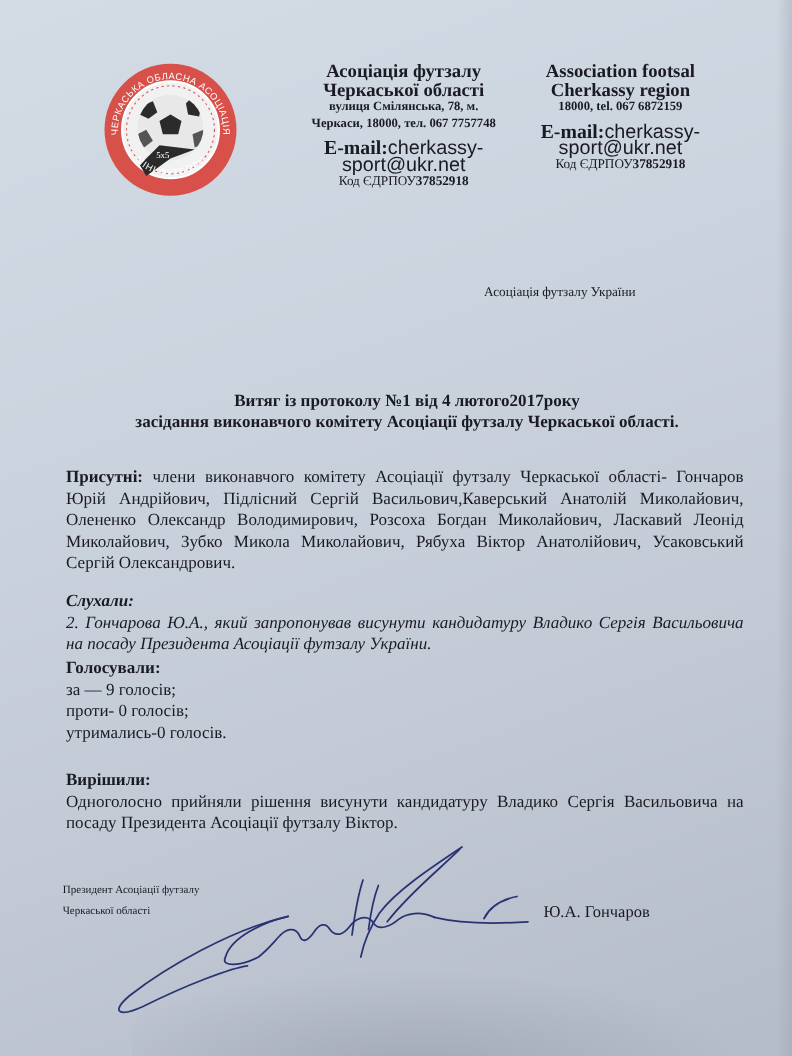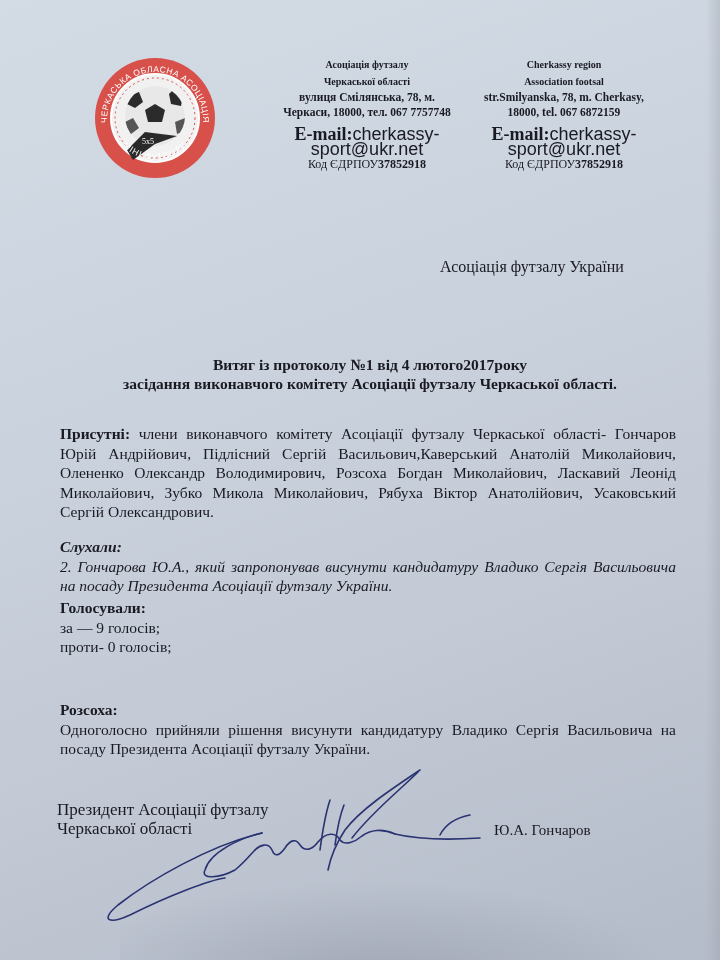--- a/index.html
+++ b/index.html
@@ -12,37 +12,37 @@
     position: absolute; left: 120px; top: 880px; width: 560px; height: 160px;
     background: radial-gradient(ellipse at 45% 60%, rgba(120,125,140,0.35), rgba(120,125,140,0) 70%);
     pointer-events: none;
   }
   .edge-right {
     position: absolute; right: 0; top: 0; width: 14px; height: 960px;
     background: linear-gradient(90deg, rgba(0,0,0,0), rgba(150,155,165,0.35));
   }
   .logo { position: absolute; left: 85px; top: 52px; width: 140px; height: 130px; }
   .hdr { position: absolute; text-align: center; font-size: 12px; line-height: 15px; }
-  .hdr .big { font-size: 10px; font-weight: bold; line-height: 17px; }
+  .hdr .big { font-size: 17px; font-weight: bold; line-height: 17px; }
   .hdr .addr { font-weight: bold; font-size: 11.5px; }
   .hdr .mail { font-family: "Liberation Sans", sans-serif; font-size: 18px; margin-top: 7px; }
   .hdr .mail b { font-family: "Liberation Serif", serif; }
   .hdr .code { font-size: 12px; text-align: center; }
   .hdr-ua { left: 262px; top: 56px; width: 210px; }
   .hdr-en { left: 470px; top: 56px; width: 188px; }
 
-  .recipient { position: absolute; left: 440px; top: 258px; font-size: 16px; }
+  .recipient { position: absolute; left: 440px; top: 258px; font-size: 12px; }
   .title { position: absolute; left: 60px; top: 355px; width: 620px; text-align: center; font-weight: bold; font-size: 15.5px; line-height: 19px; }
   .body { position: absolute; left: 60px; width: 616px; font-size: 15.5px; line-height: 19.5px; text-align: justify; }
   .lbl { font-weight: bold; }
   .p-present { top: 424px; }
   .p-heard { top: 537px; font-style: italic; }
   .p-vote { top: 598px; text-align: left; }
   .p-decided { top: 700px; }
-  .sig-left { position: absolute; left: 57px; top: 800px; font-size: 17px; line-height: 19px; }
+  .sig-left { position: absolute; left: 57px; top: 800px; font-size: 10px; line-height: 19px; }
   .sig-name { position: absolute; left: 494px; top: 822px; font-size: 15px; }
   .signature { position: absolute; left: 0; top: 0; width: 720px; height: 960px; pointer-events: none; }
 </style>
 </head>
 <body>
 
 <div class="shadow"></div>
 <div class="edge-right"></div>
 
 <svg class="logo" viewBox="0 0 140 130">
@@ -77,23 +77,22 @@
 <div class="hdr hdr-ua">
   <div class="big">Асоціація футзалу</div>
   <div class="big">Черкаської області</div>
   <div class="addr">вулиця Смілянська, 78, м.</div>
   <div class="addr">Черкаси, 18000, тел. 067 7757748</div>
   <div class="mail"><b>E-mail:</b><span>cherkassy-sport@ukr.net</span></div>
   <div class="code"><span>Код ЄДРПОУ</span><b>37852918</b></div>
 </div>
 
 <div class="hdr hdr-en">
+  <div class="big">Association footsal</div>
   <div class="big">Cherkassy region</div>
-  <div class="big">Association footsal</div>
-  <div class="addr">str.Smilyanska, 78, m. Cherkasy,</div>
   <div class="addr">18000, tel. 067 6872159</div>
   <div class="mail"><b>E-mail:</b><span>cherkassy-sport@ukr.net</span></div>
   <div class="code"><span>Код ЄДРПОУ</span><b>37852918</b></div>
 </div>
 
 <div class="recipient">Асоціація футзалу України</div>
 
 <div class="title">
   <div>Витяг із протоколу №1 від 4 лютого2017року</div>
   <div>засідання виконавчого комітету Асоціації футзалу Черкаської області.</div>
@@ -106,25 +105,26 @@
 
 <div class="body p-heard">
   <div class="lbl">Слухали:</div>
   <div>2. Гончарова Ю.А., який запропонував висунути кандидатуру Владико Сергія Васильовича на посаду Президента Асоціації футзалу України.</div>
 </div>
 
 <div class="body p-vote">
   <div class="lbl">Голосували:</div>
   <div>за — 9 голосів;</div>
   <div>проти- 0 голосів;</div>
+  <div>утримались-0 голосів.</div>
 </div>
 
 <div class="body p-decided">
-  <div class="lbl">Розсоха:</div>
-  <div>Одноголосно прийняли рішення висунути кандидатуру Владико Сергія Васильовича на посаду Президента Асоціації футзалу України.</div>
+  <div class="lbl">Вирішили:</div>
+  <div>Одноголосно прийняли рішення висунути кандидатуру Владико Сергія Васильовича на посаду Президента Асоціації футзалу Віктор.</div>
 </div>
 
 <div class="sig-left">
   <div>Президент Асоціації футзалу</div>
   <div>Черкаської області</div>
 </div>
 <div class="sig-name">Ю.А. Гончаров</div>
 
 <svg class="signature" viewBox="0 0 720 960">
   <g fill="none" stroke="#2a3372" stroke-width="1.6" stroke-linecap="round" stroke-linejoin="round">

